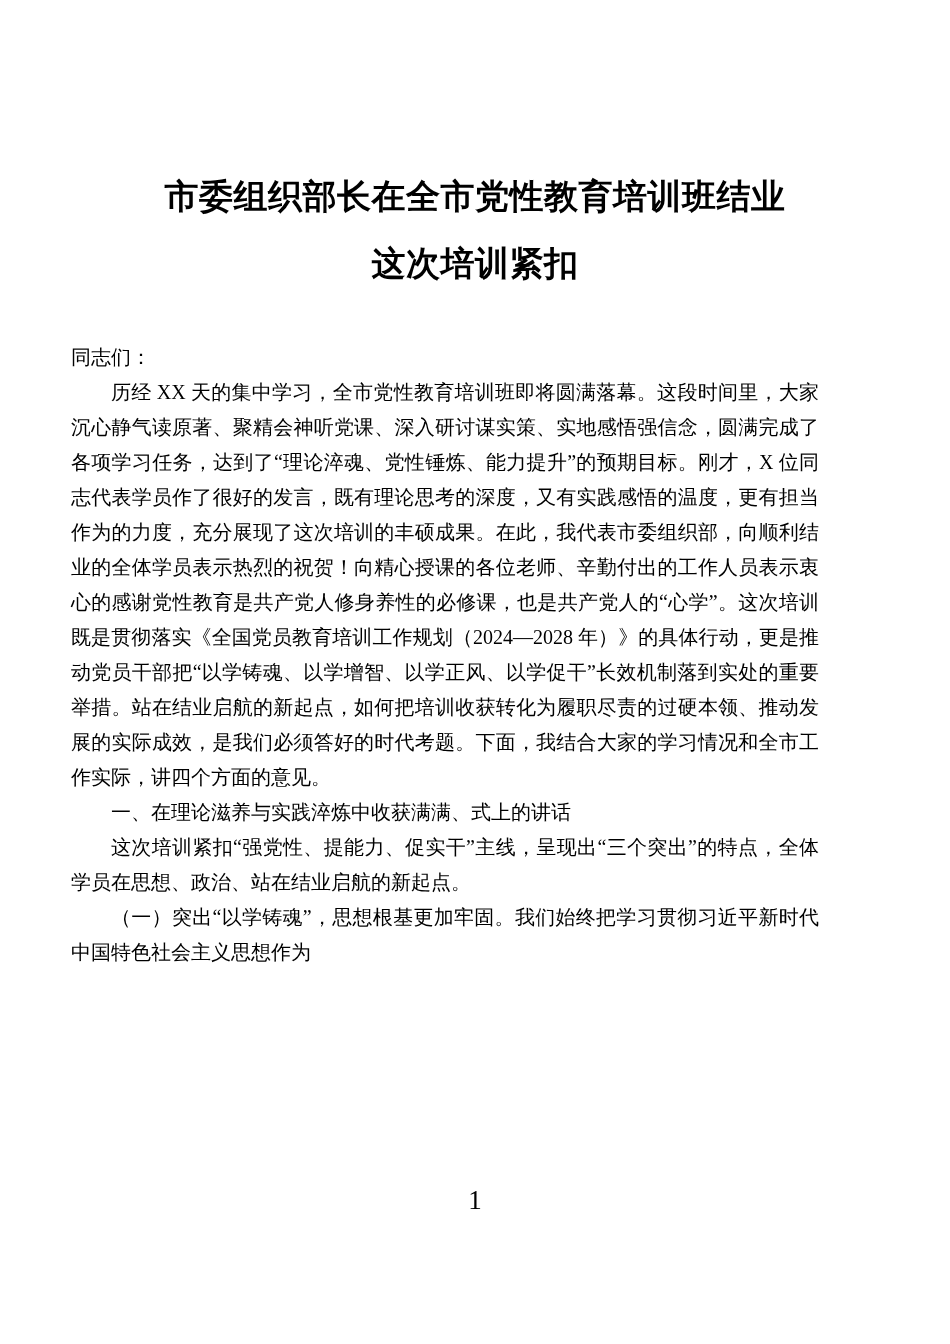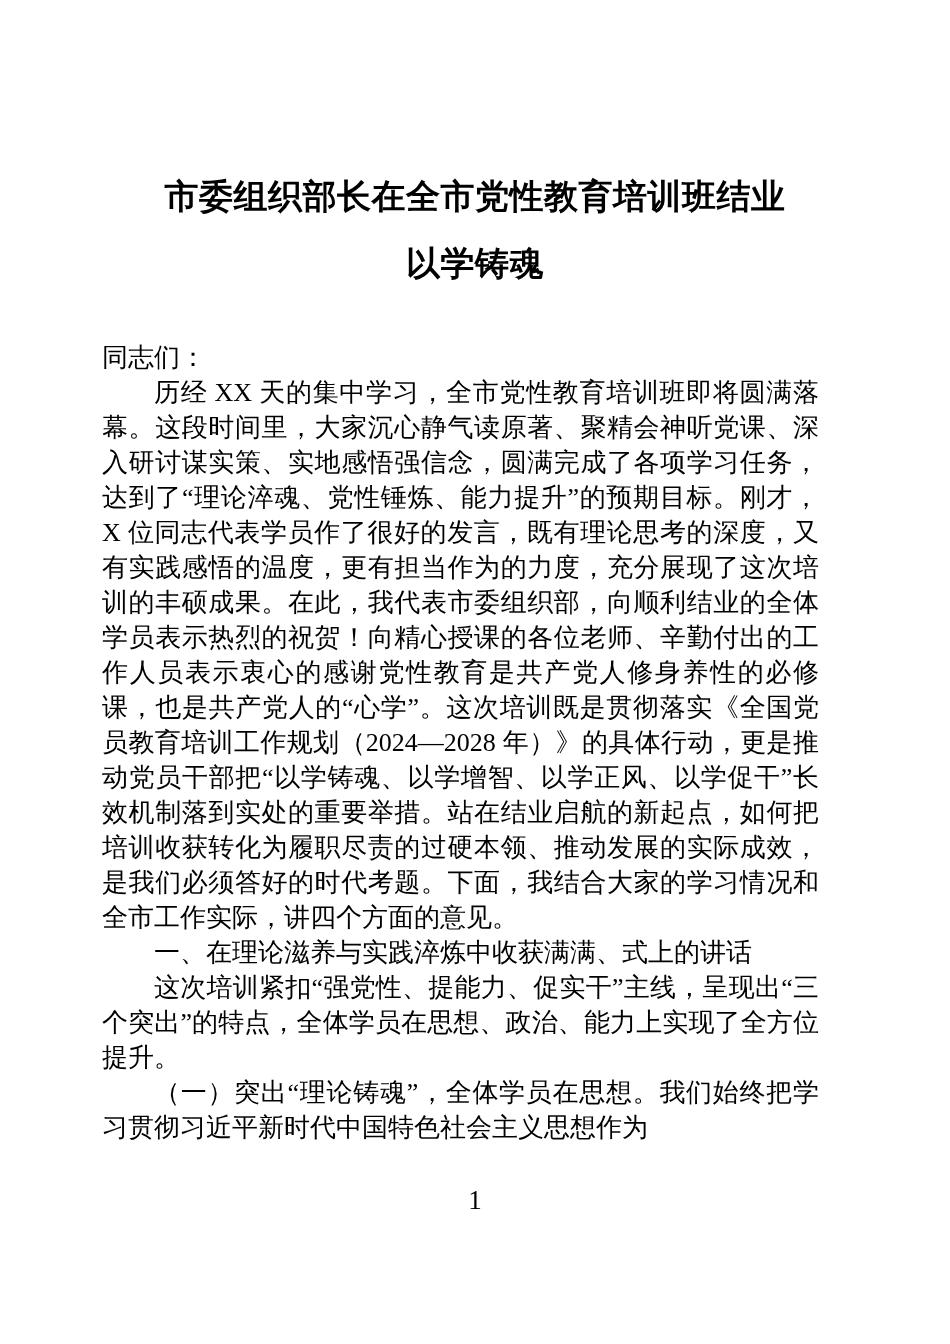--- a/index.html
+++ b/index.html
@@ -20,22 +20,22 @@
   }
   .doc-title {
     margin: 163px 145px 0 145px;
     text-align: center;
     font-size: 34px;
     font-weight: bold;
     line-height: 67px;
     letter-spacing: 0.5px;
   }
   .doc-body {
-    margin: 43px 131px 0 102px; 
-    font-size: 26px;
+    margin: 43px 131px 0 71px; 
+    font-size: 20px;
     line-height: 35px;
     text-align: justify;
     text-justify: inter-ideograph;
   }
   .para {
     margin: 0;
     text-indent: 2em;
     font-family: Liberation Serif, serif;
   }
   .salutation {
@@ -52,28 +52,28 @@
     line-height: 32px;
   }
 </style>
 </head>
 <body>
 
 <div class="page">
 
   <h1 class="doc-title">
     <div>市委组织部长在全市党性教育培训班结业</div>
-    <div>以学铸魂</div>
+    <div>这次培训紧扣</div>
   </h1>
 
   <div class="doc-body">
     <p class="salutation">同志们：</p>
     <p class="para">历经 XX 天的集中学习，全市党性教育培训班即将圆满落幕。这段时间里，大家沉心静气读原著、聚精会神听党课、深入研讨谋实策、实地感悟强信念，圆满完成了各项学习任务，达到了“理论淬魂、党性锤炼、能力提升”的预期目标。刚才，X 位同志代表学员作了很好的发言，既有理论思考的深度，又有实践感悟的温度，更有担当作为的力度，充分展现了这次培训的丰硕成果。在此，我代表市委组织部，向顺利结业的全体学员表示热烈的祝贺！向精心授课的各位老师、辛勤付出的工作人员表示衷心的感谢党性教育是共产党人修身养性的必修课，也是共产党人的“心学”。这次培训既是贯彻落实《全国党员教育培训工作规划（2024—2028 年）》的具体行动，更是推动党员干部把“以学铸魂、以学增智、以学正风、以学促干”长效机制落到实处的重要举措。站在结业启航的新起点，如何把培训收获转化为履职尽责的过硬本领、推动发展的实际成效，是我们必须答好的时代考题。下面，我结合大家的学习情况和全市工作实际，讲四个方面的意见。</p>
     <p class="para">一、在理论滋养与实践淬炼中收获满满、式上的讲话</p>
-    <p class="para">这次培训紧扣“强党性、提能力、促实干”主线，呈现出“三个突出”的特点，全体学员在思想、政治、能力上实现了全方位提升。</p>
-    <p class="para">（一）突出“理论铸魂”，全体学员在思想。我们始终把学习贯彻习近平新时代中国特色社会主义思想作为</p>
+    <p class="para">这次培训紧扣“强党性、提能力、促实干”主线，呈现出“三个突出”的特点，全体学员在思想、政治、站在结业启航的新起点。</p>
+    <p class="para">（一）突出“以学铸魂”，思想根基更加牢固。我们始终把学习贯彻习近平新时代中国特色社会主义思想作为</p>
   </div>
 
   <div class="page-footer">
     <span>1</span>
   </div>
 
 </div>
 
 </body></html>

